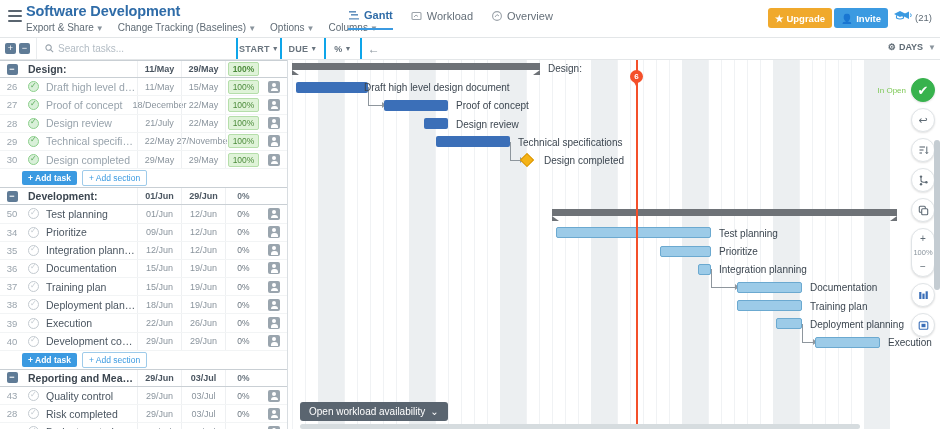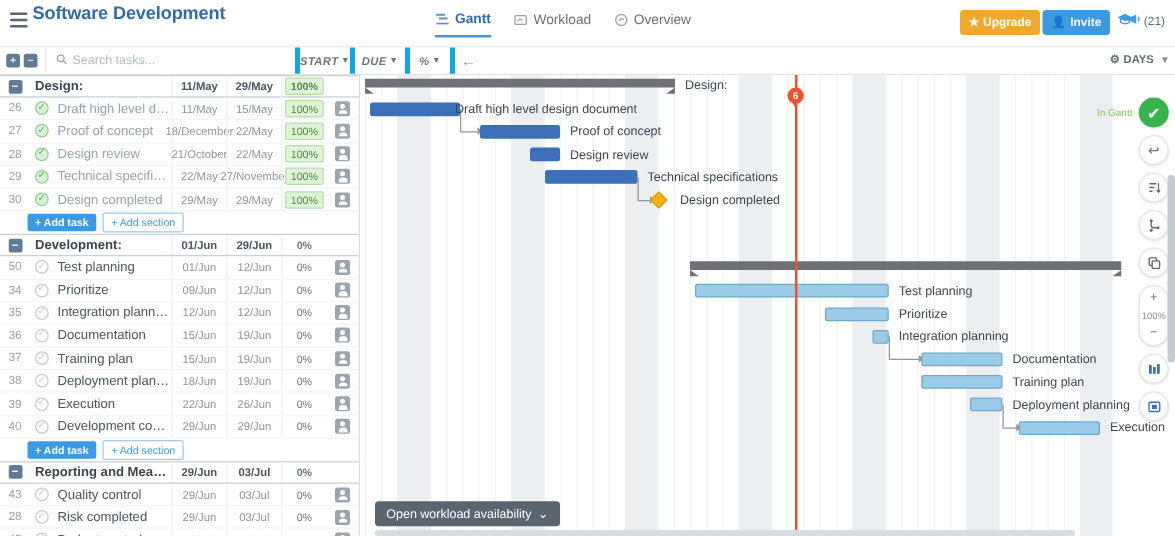--- a/index.html
+++ b/index.html
@@ -45,21 +45,21 @@
   .ico-cap { right:33px; }
   .ico-meg { right:8px; display:flex; gap:2px; align-items:center;}
   .meg-count{ font-size:9.5px; color:#5f6b75;}
   
   .subbar { height:22px; display:flex; align-items:center; border-bottom:1px solid #e3e6e8; background:#fff; position:relative;}
   .sq-btn { width:11px; height:11px; border-radius:2px; background:#5f7b96; color:#fff; font-size:9px;
             display:flex; align-items:center; justify-content:center; line-height:1; cursor:pointer;}
   .searchbox { display:flex; align-items:center; gap:4px; padding-left:8px; width:200px; border-left:1px solid #e9ecee; margin-left:6px; height:100%;}
   .search-ph { color:#b3bcc4; font-size:10px;}
   .colhdr { font-size:9px; font-weight:bold; color:#6a757f; letter-spacing:.3px; 
-            border-left:4px solid #0ea5e9; height:100%; display:flex; align-items:center; justify-content:center; gap:2px;font-style:italic;}
+            border-left:2px solid #0ea5e9; height:100%; display:flex; align-items:center; justify-content:center; gap:2px;}
   .days-btn { position:absolute; right:4px; top:4px; font-size:9px; font-weight:bold; color:#5f6b75; display:flex; gap:3px; align-items:center; cursor:pointer;}
   
   .main { display:flex; height:369px; }
   .grid { width:288px; border-right:1px solid #d8dde1; background:#fff; position:relative; overflow:hidden;}
   .row { height:18.2px; display:flex; align-items:center; font-size:10.5px; position:relative; border-bottom:1px solid #f2f4f5;}
   .row.section { background:#fff; font-weight:bold; color:#3c4650; border-bottom:1px solid #c9cfd4; border-top:1px solid #c9cfd4;}
   .r-collapse { width:24px; display:flex; justify-content:center;}
   .r-num { width:24px; text-align:center; color:#9aa4ad; font-size:9.5px;}
   .r-check { width:18px; display:flex; justify-content:center;}
   .chk { width:11px; height:11px; border-radius:50%; border:1.4px solid #c3cad0; display:block; position:relative;}
@@ -131,20 +131,26 @@
 <body>
 
 <div class="header">
   <div class="hamburger">
     <span></span>
       <span></span>
       <span></span>
   </div>
   <div class="title-block">
     <div class="proj-title">Software Development</div>
+    <div class="menu-row">
+      <div class="menu-item"><span>Export &amp; Share</span><span class="caret">▼</span></div>
+      <div class="menu-item"><span>Change Tracking (Baselines)</span><span class="caret">▼</span></div>
+      <div class="menu-item"><span>Options</span><span class="caret">▼</span></div>
+      <div class="menu-item"><span>Columns</span><span class="caret">▼</span></div>
+    </div>
   </div>
 
   <div class="view-tabs">
     <div class="vtab active">
       <span class="vicon">
         <svg width="12" height="12" viewBox="0 0 12 12">
             <rect x="1" y="2" width="7" height="1.6" fill="#2f6ca8"></rect>
             <rect x="3" y="5" width="7" height="1.6" fill="#2f6ca8"></rect>
             <rect x="1" y="9.2" width="10" height="1.3" fill="#2f6ca8"></rect>
           </svg>
@@ -335,21 +341,21 @@
       <div class="r-av">
           <span class="avatar"></span>
         </div>
     </div>
       <div class="row">
       <div class="r-num">28</div>
       <div class="r-check">
           <span class="chk done"></span>
         </div>
       <div class="r-name muted">Design review</div>
-      <div class="r-date">21/October</div>
+      <div class="r-date">21/July</div>
       <div class="r-date">22/May</div>
       <div class="r-pct">
           <span class="pct-badge full">100%</span>
         </div>
       <div class="r-av">
           <span class="avatar"></span>
         </div>
     </div>
       <div class="row">
       <div class="r-num">29</div>
@@ -669,21 +675,21 @@
       <div class="link link-v" style="left:423px;top:209.2px;height:18.19999999999999px"></div>
       <div class="link link-h" style="left:423px;top:227.39999999999998px;width:24px"></div>
       <div class="arrow" style="left:447px;top:224.39999999999998px"></div>
       <div class="link link-v" style="left:514px;top:263.79999999999995px;height:18.200000000000045px"></div>
       <div class="link link-h" style="left:514px;top:282px;width:11px"></div>
       <div class="arrow" style="left:525px;top:279px"></div>
       <div class="today-line" style="left:348px"></div>
     </div>
 </div>
 
-<div class="insync">In Gantt</div>
+<div class="insync">In Open</div>
 <div class="rtool">
   <div class="rbtn green">✔</div>
   <div class="rbtn">↩</div>
   <div class="rbtn">
     <svg width="11" height="11" viewBox="0 0 11 11">
         <line x1="1.5" y1="2" x2="7" y2="2" stroke="#5f6b75" stroke-width="1.1"></line>
         <line x1="1.5" y1="5" x2="5.5" y2="5" stroke="#5f6b75" stroke-width="1.1"></line>
         <line x1="1.5" y1="8" x2="4" y2="8" stroke="#5f6b75" stroke-width="1.1"></line>
         <path d="M8.8 1.5 V8.5 M7.6 7.2 L8.8 8.7 L10 7.2" stroke="#5f6b75" stroke-width="1" fill="none"></path>
       </svg>

